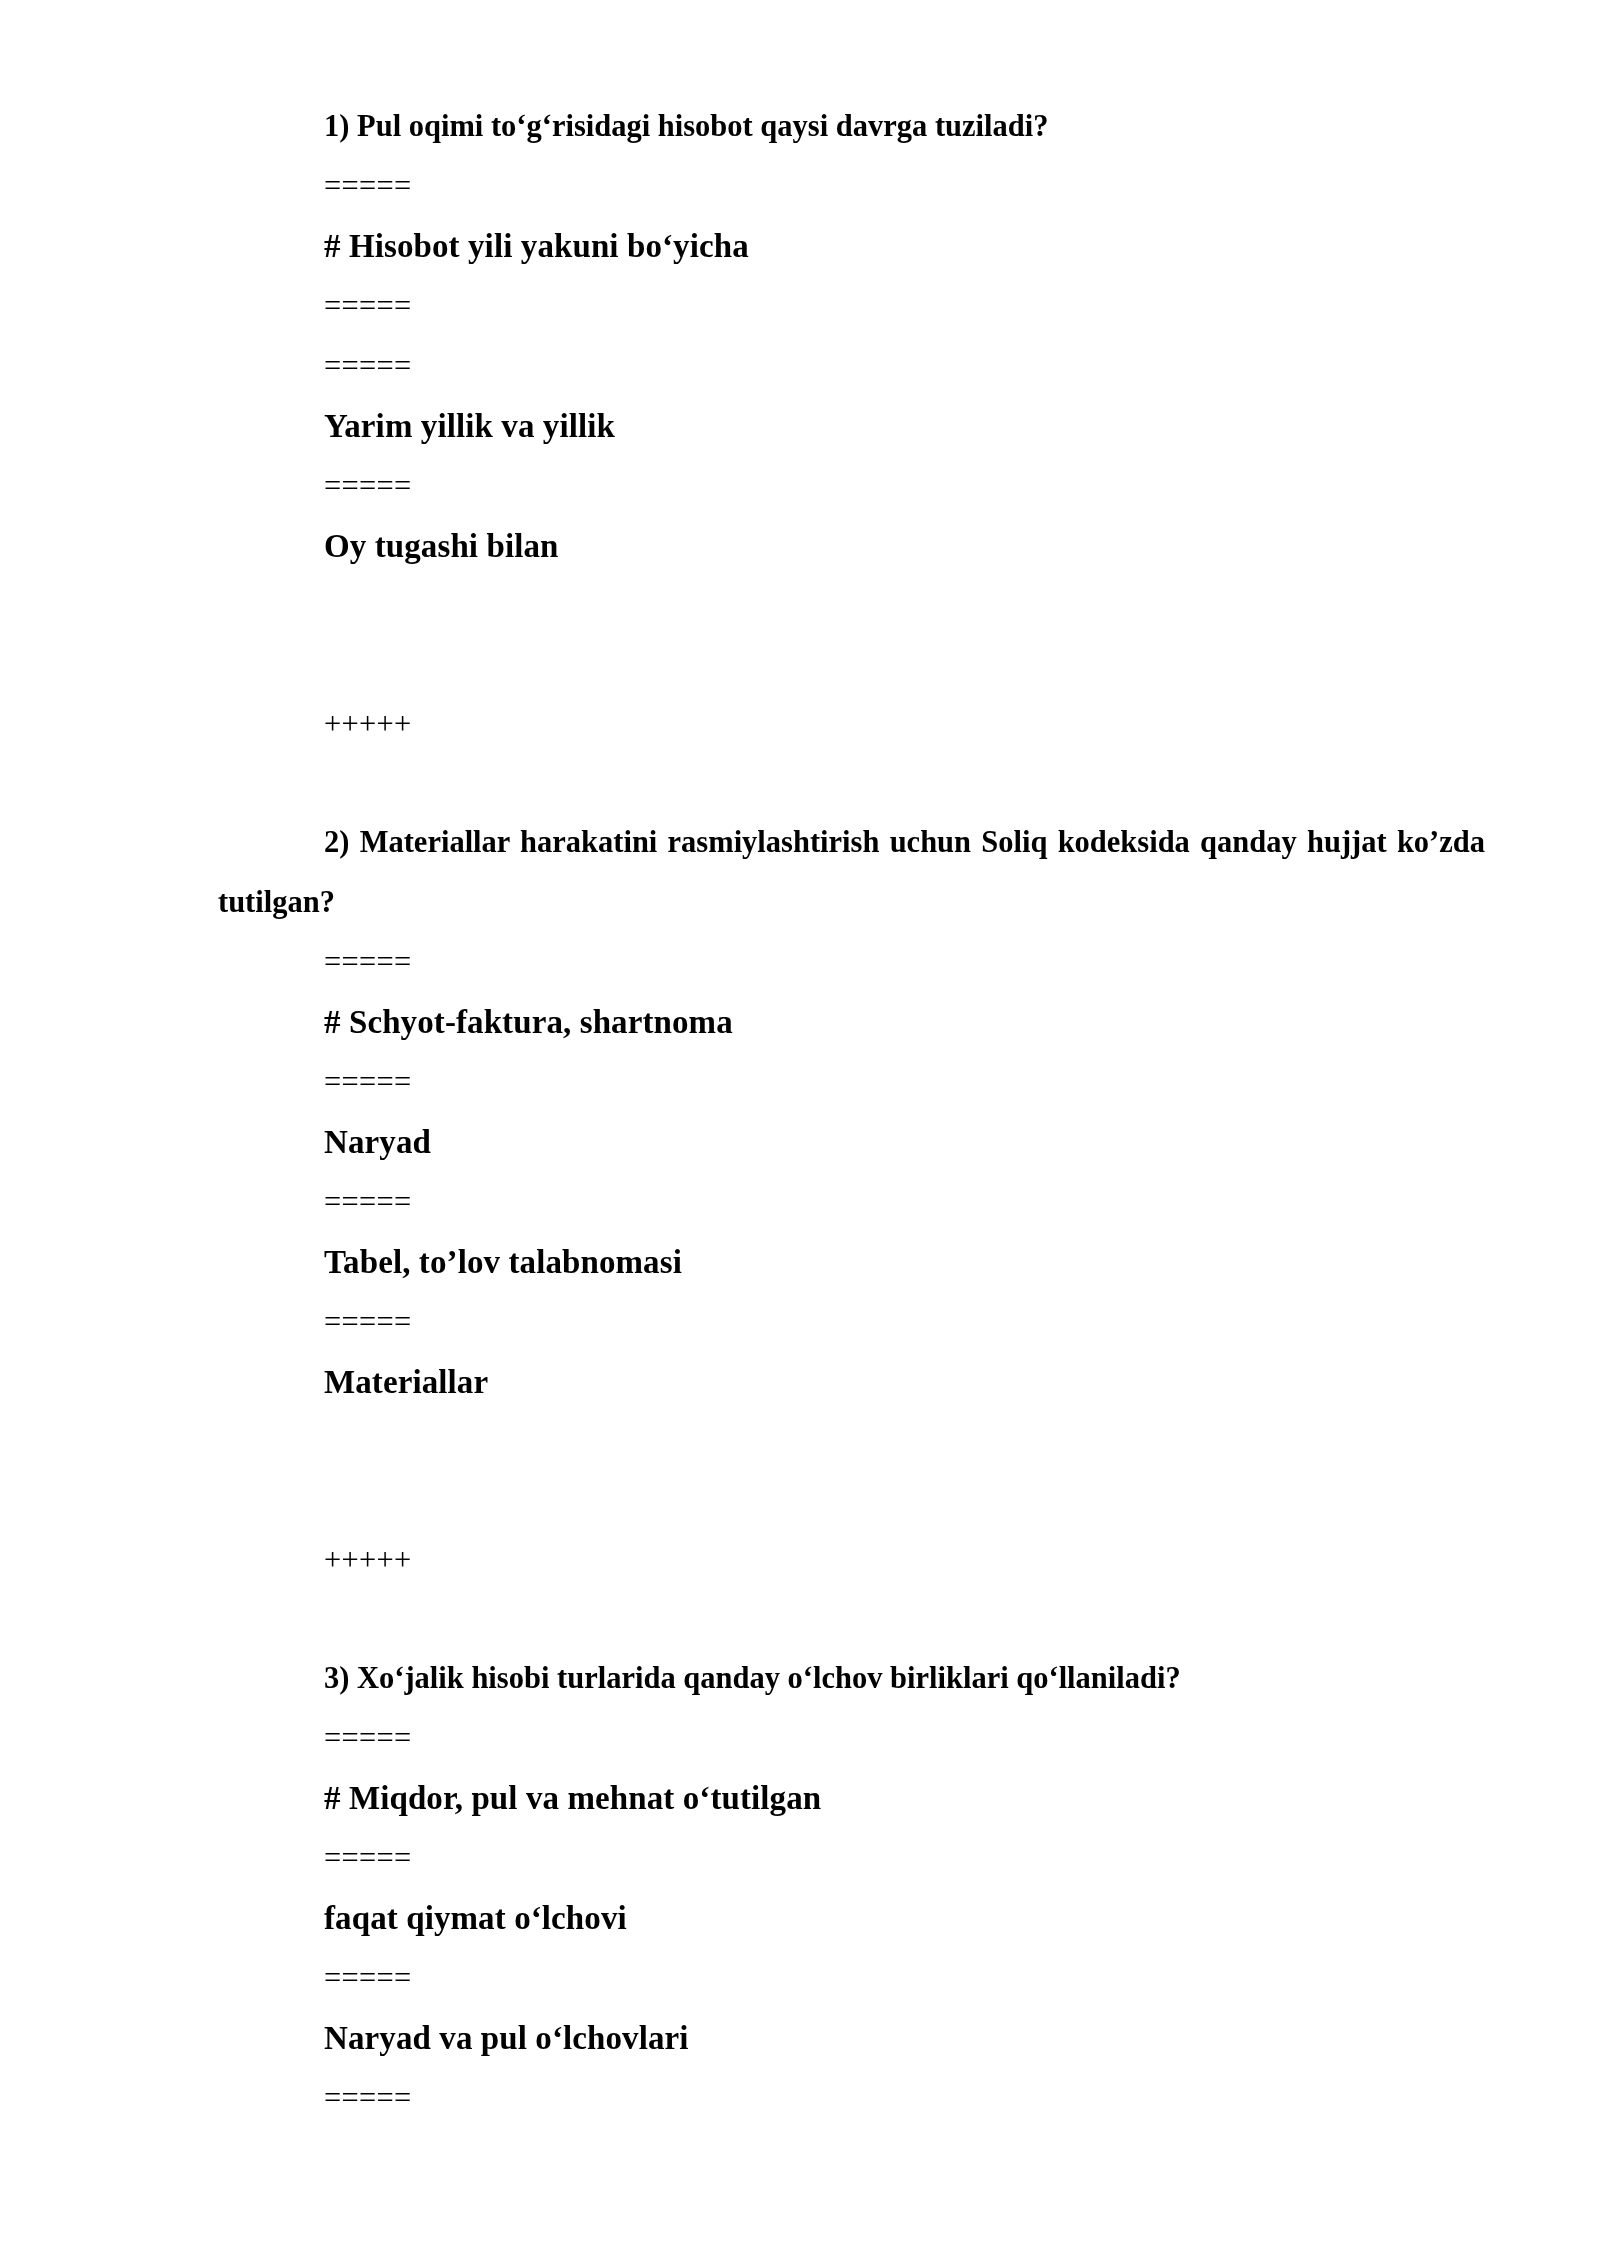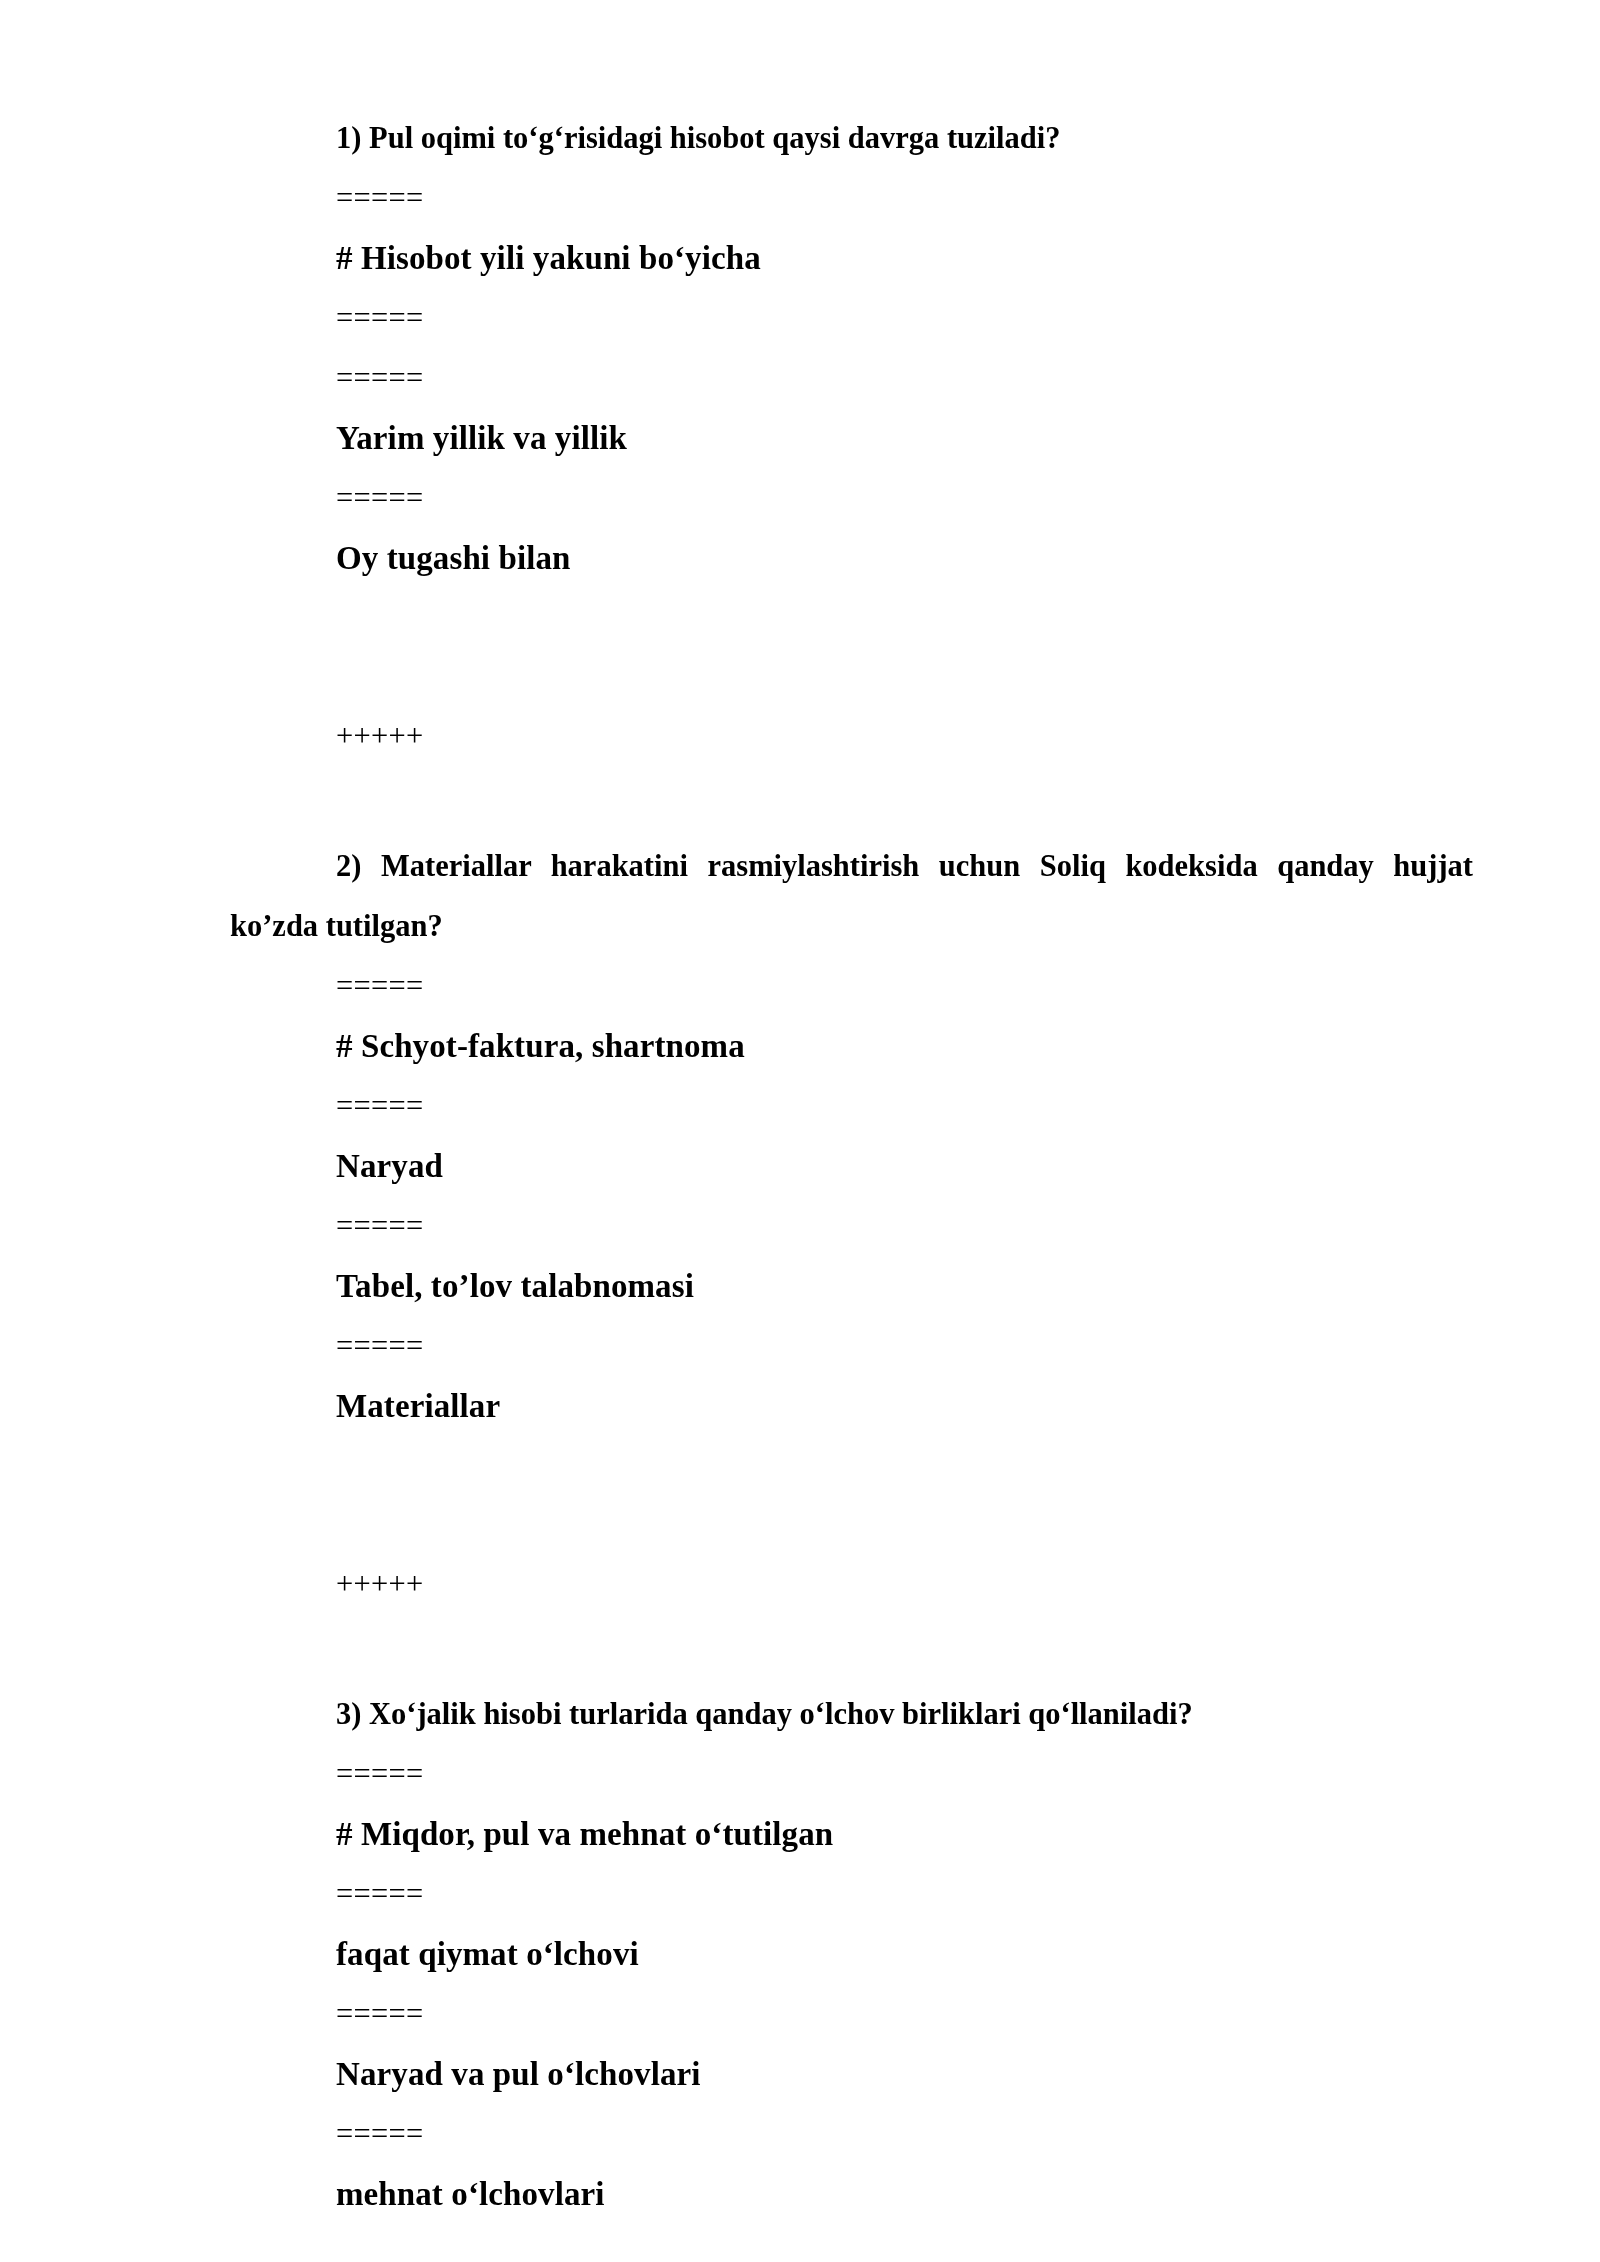--- a/index.html
+++ b/index.html
@@ -53,21 +53,21 @@
     text-align: left;
     white-space: pre;
   }
   .blank {
     height: 60px;
   }
   .blank-half {
     height: 58px;
   }
   .block {
-    margin: 12px;
+    margin: 0;
   }
 </style>
 </head>
 <body>
 
 <div class="page">
   <div class="doc-body">
 
     <div class="block">
       <div class="question single">1) Pul oqimi to‘g‘risidagi hisobot qaysi davrga tuziladi?</div>
@@ -102,19 +102,18 @@
 
     <div class="block">
       <div class="question single">3) Xo‘jalik hisobi turlarida qanday o‘lchov birliklari qo‘llaniladi?</div>
       <div class="line sep indent">=====</div>
       <div class="line answer indent"># Miqdor, pul va mehnat o‘tutilgan</div>
       <div class="line sep indent">=====</div>
       <div class="line answer indent">faqat qiymat o‘lchovi</div>
       <div class="line sep indent">=====</div>
       <div class="line answer indent">Naryad va pul o‘lchovlari</div>
       <div class="line sep indent">=====</div>
-      <div class="line answer indent">mehnat o‘lchovlari</div>
       <div class="blank"></div>
 
     </div>
 
   </div>
 </div>
 
 </body></html>

